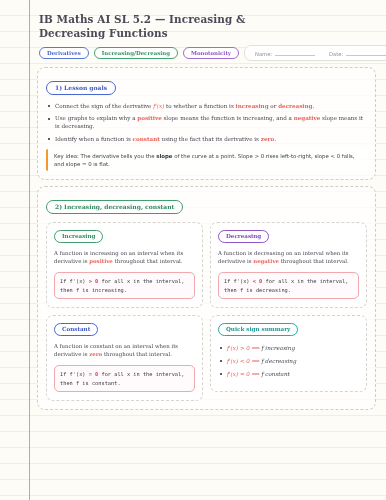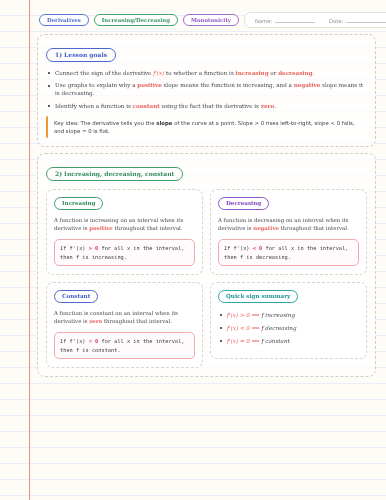--- a/index.html
+++ b/index.html
@@ -139,20 +139,21 @@
   ul.summary .tail{color:#44444f;font-style:italic;}
 </style>
 </head>
 <body>
 
 <div id="paper"></div>
 <div id="margin-line"></div>
 
 <div id="content">
 
+  <div class="doc-title">IB Maths AI SL 5.2 — Increasing &amp; Decreasing Functions</div>
 
   <div class="meta-row">
     <span class="pill blue">Derivatives</span>
     <span class="pill green">Increasing/Decreasing</span>
     <span class="pill purple">Monotonicity</span>
     <div class="namebox">
       <span class="fld">
         <span>Name:</span>
         <span class="rule"></span>
       </span>

